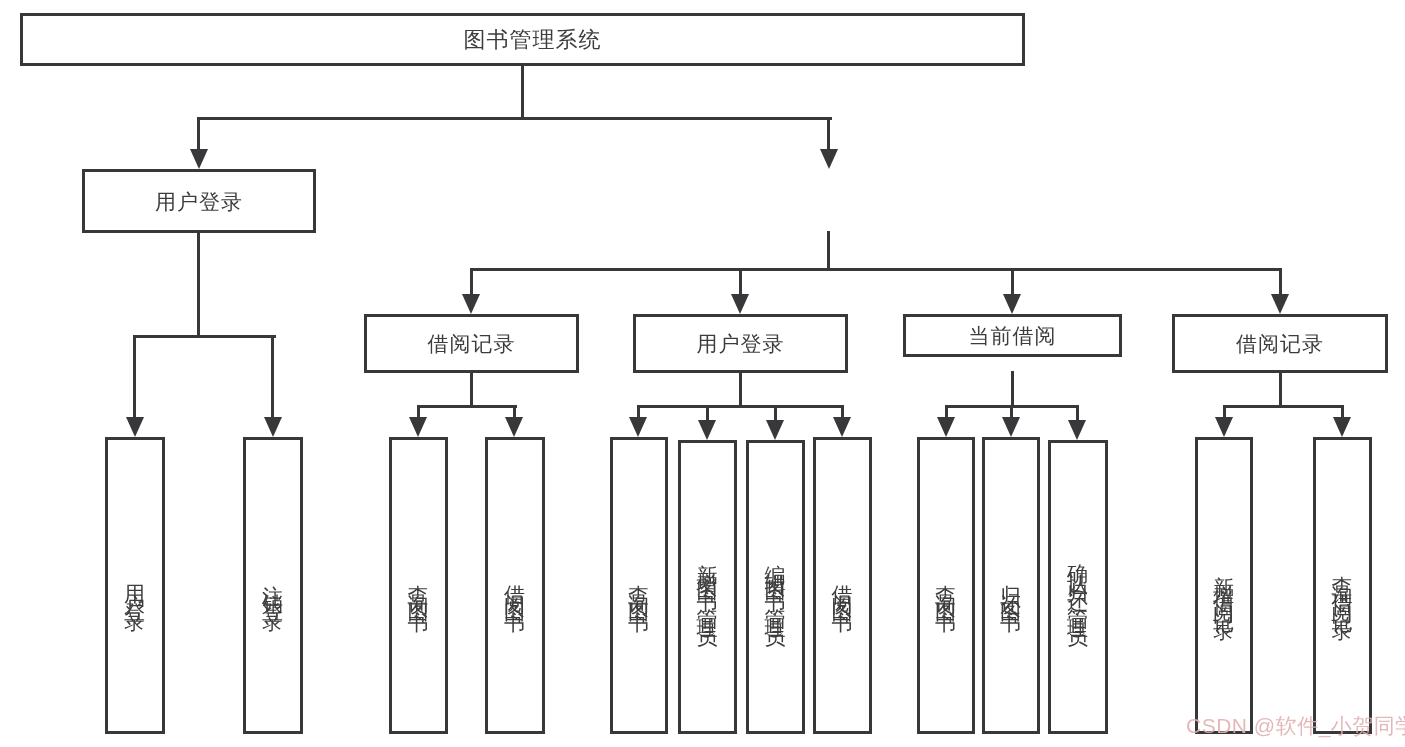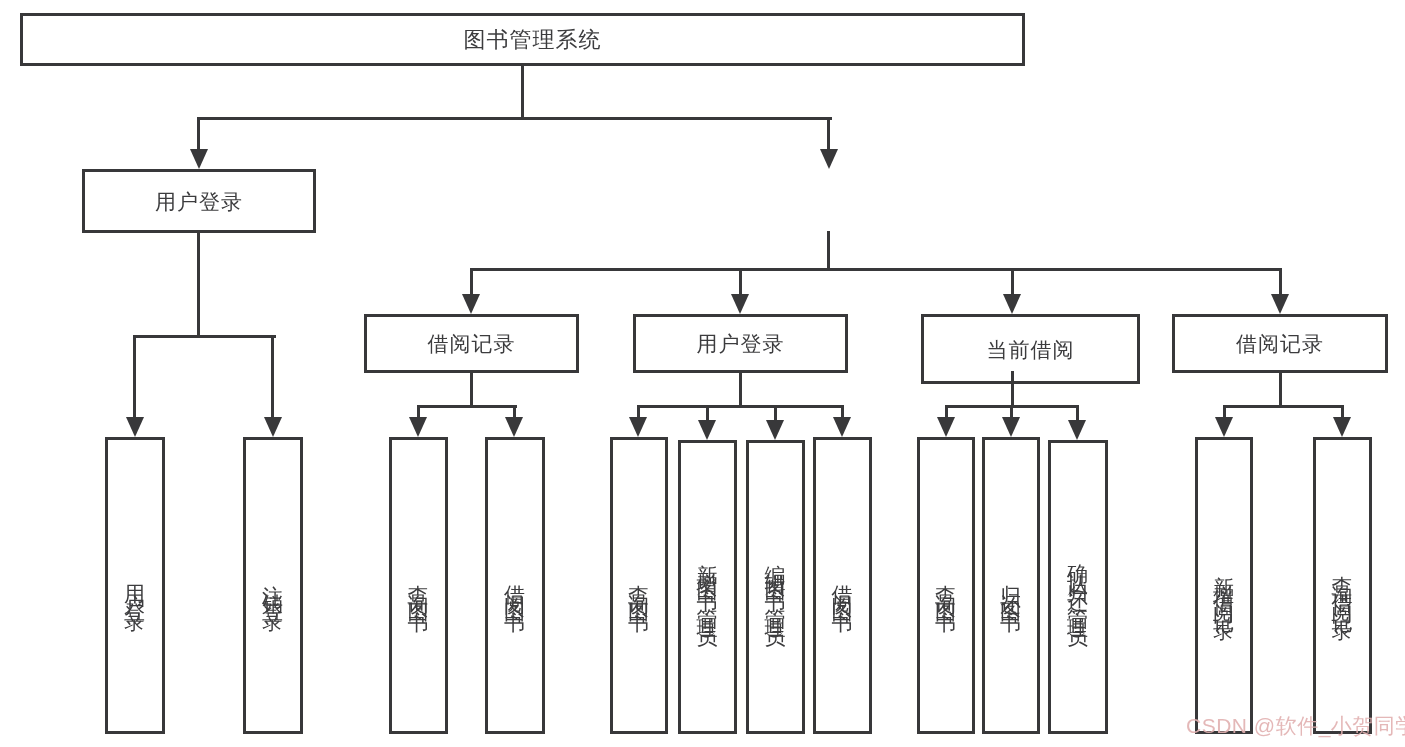--- a/index.html
+++ b/index.html
@@ -74,21 +74,21 @@
 
 
   <div class="node h" style="left:364px;top:314px;width:215px;height:59px;">
     <span>借阅记录</span>
   </div>
 
   <div class="node h" style="left:633px;top:314px;width:215px;height:59px;">
     <span>用户登录</span>
   </div>
 
-  <div class="node h" style="left:903px;top:314px;width:219px;height:70px;margin-left:18px;">
+  <div class="node h" style="left:903px;top:314px;width:219px;height:43px;">
     <span>当前借阅</span>
   </div>
 
   <div class="node h" style="left:1172px;top:314px;width:216px;height:59px;">
     <span>借阅记录</span>
   </div>
 
   <div class="node v" style="left:105px;top:437px;width:60px;height:297px;">
     <span>用户登录</span>
   </div>

